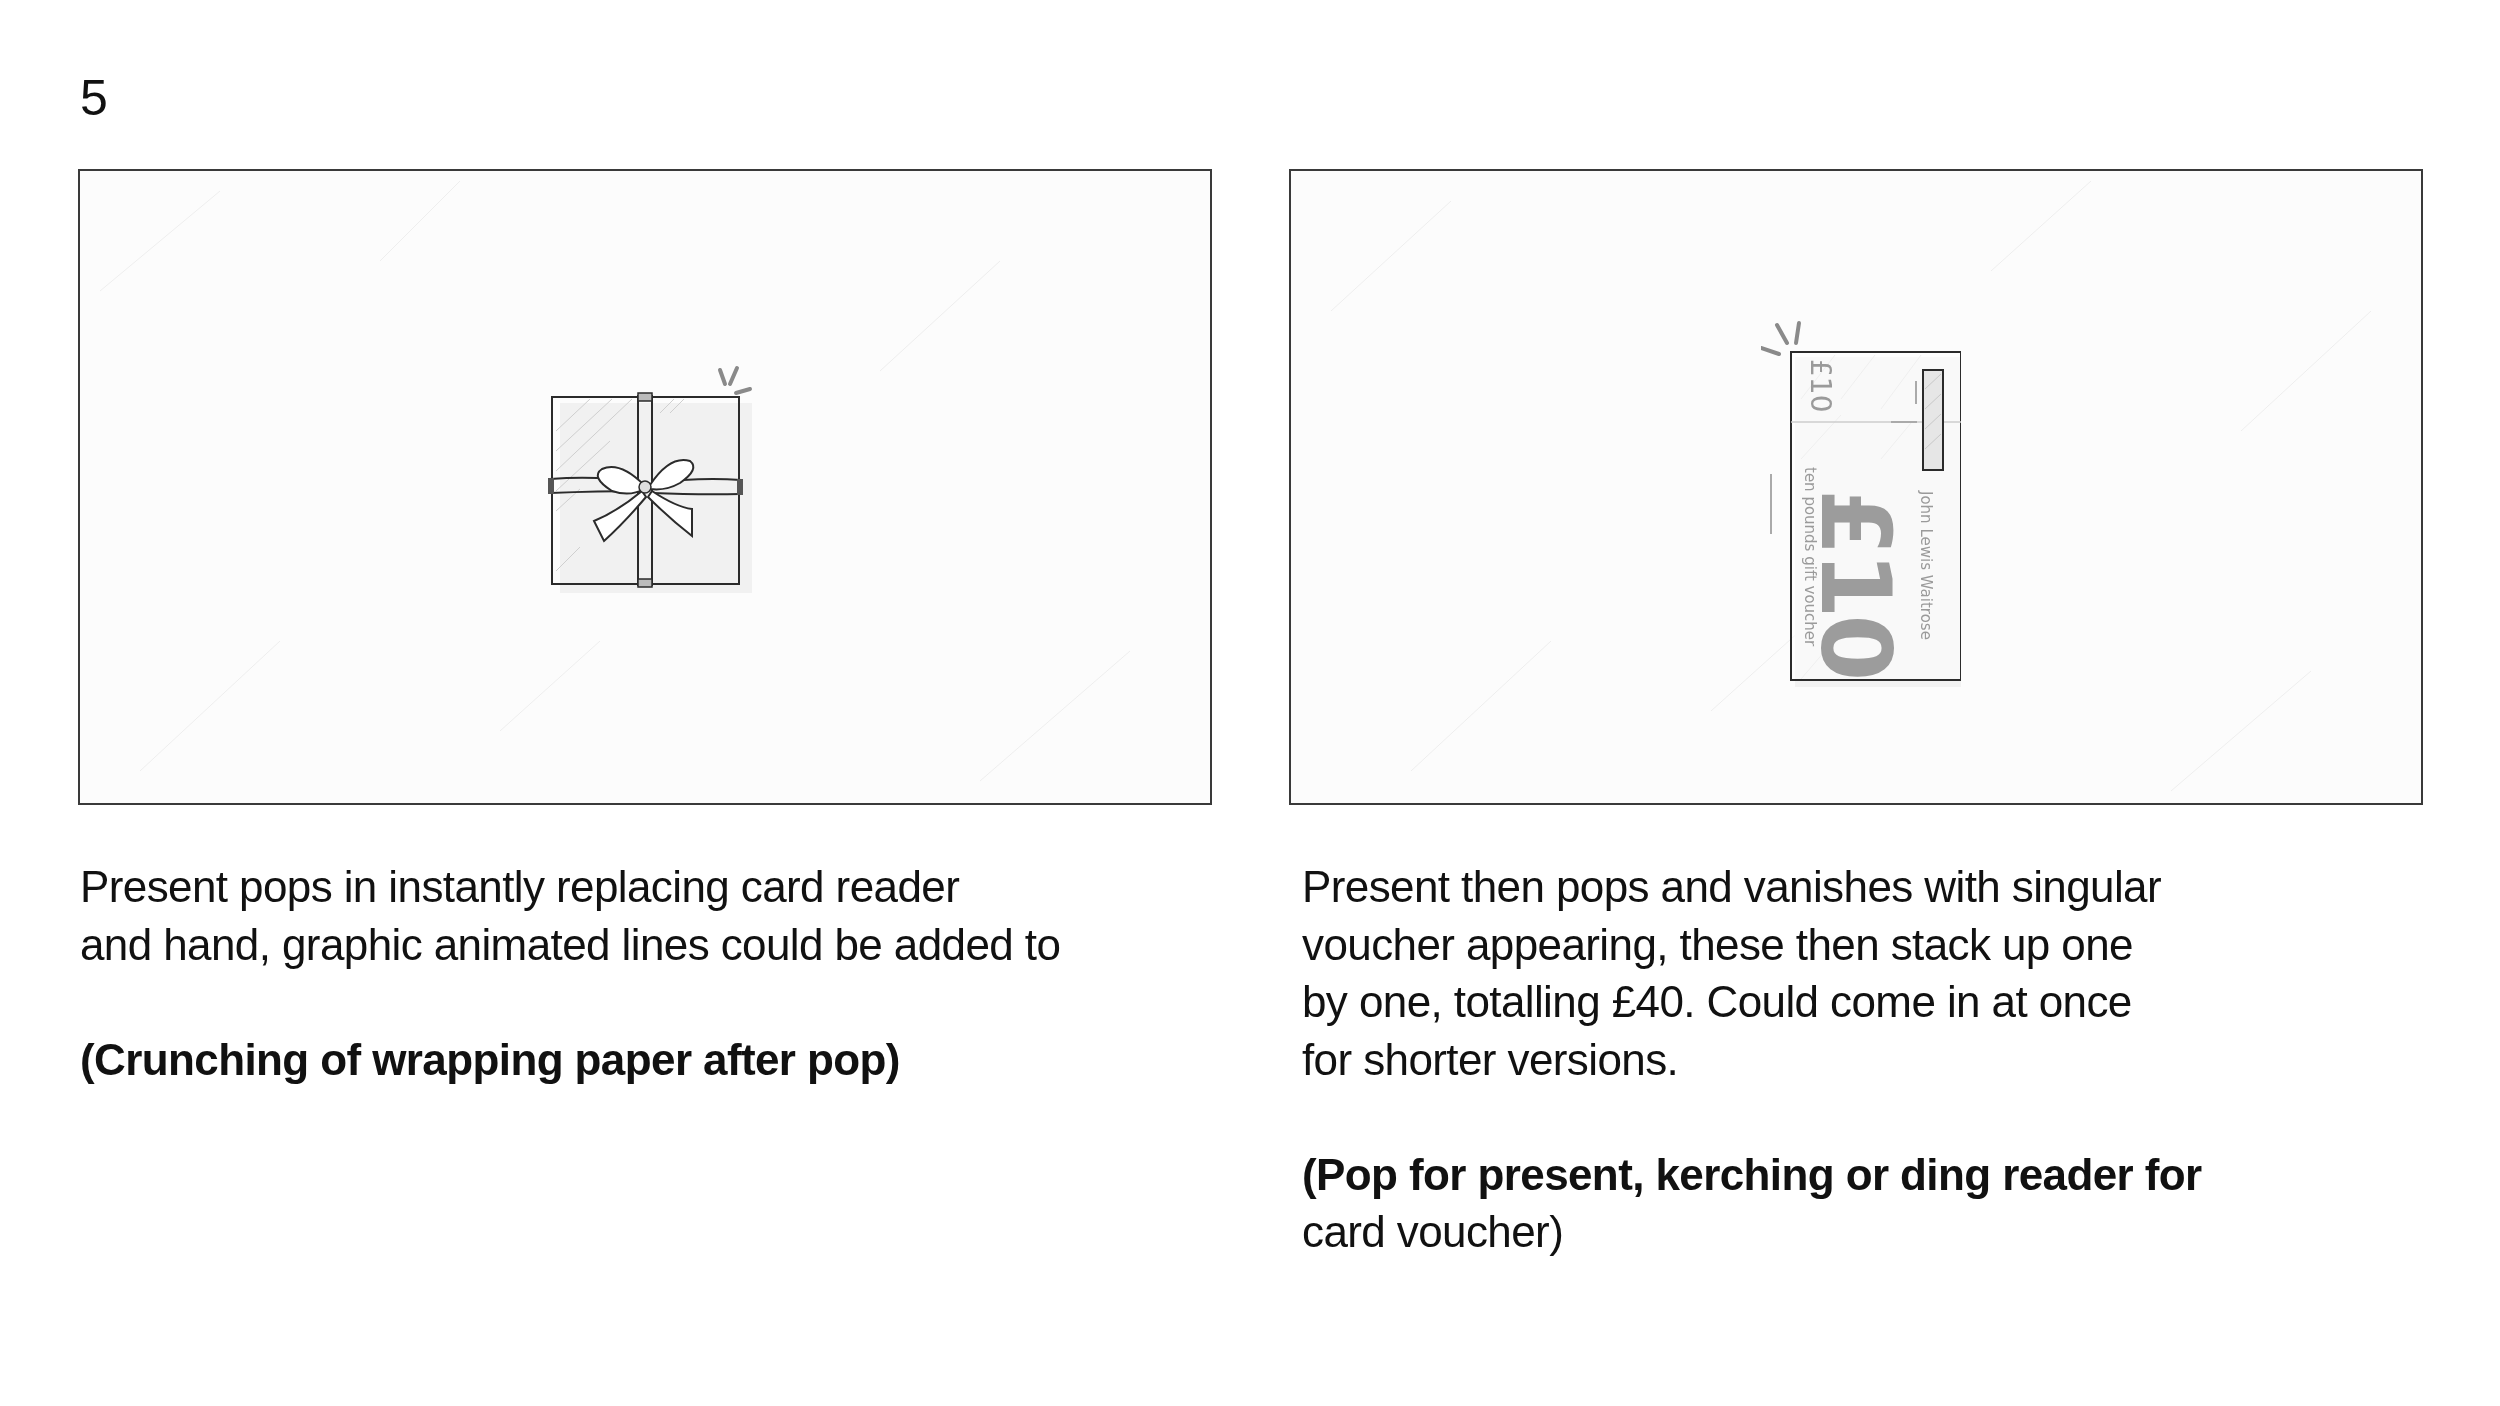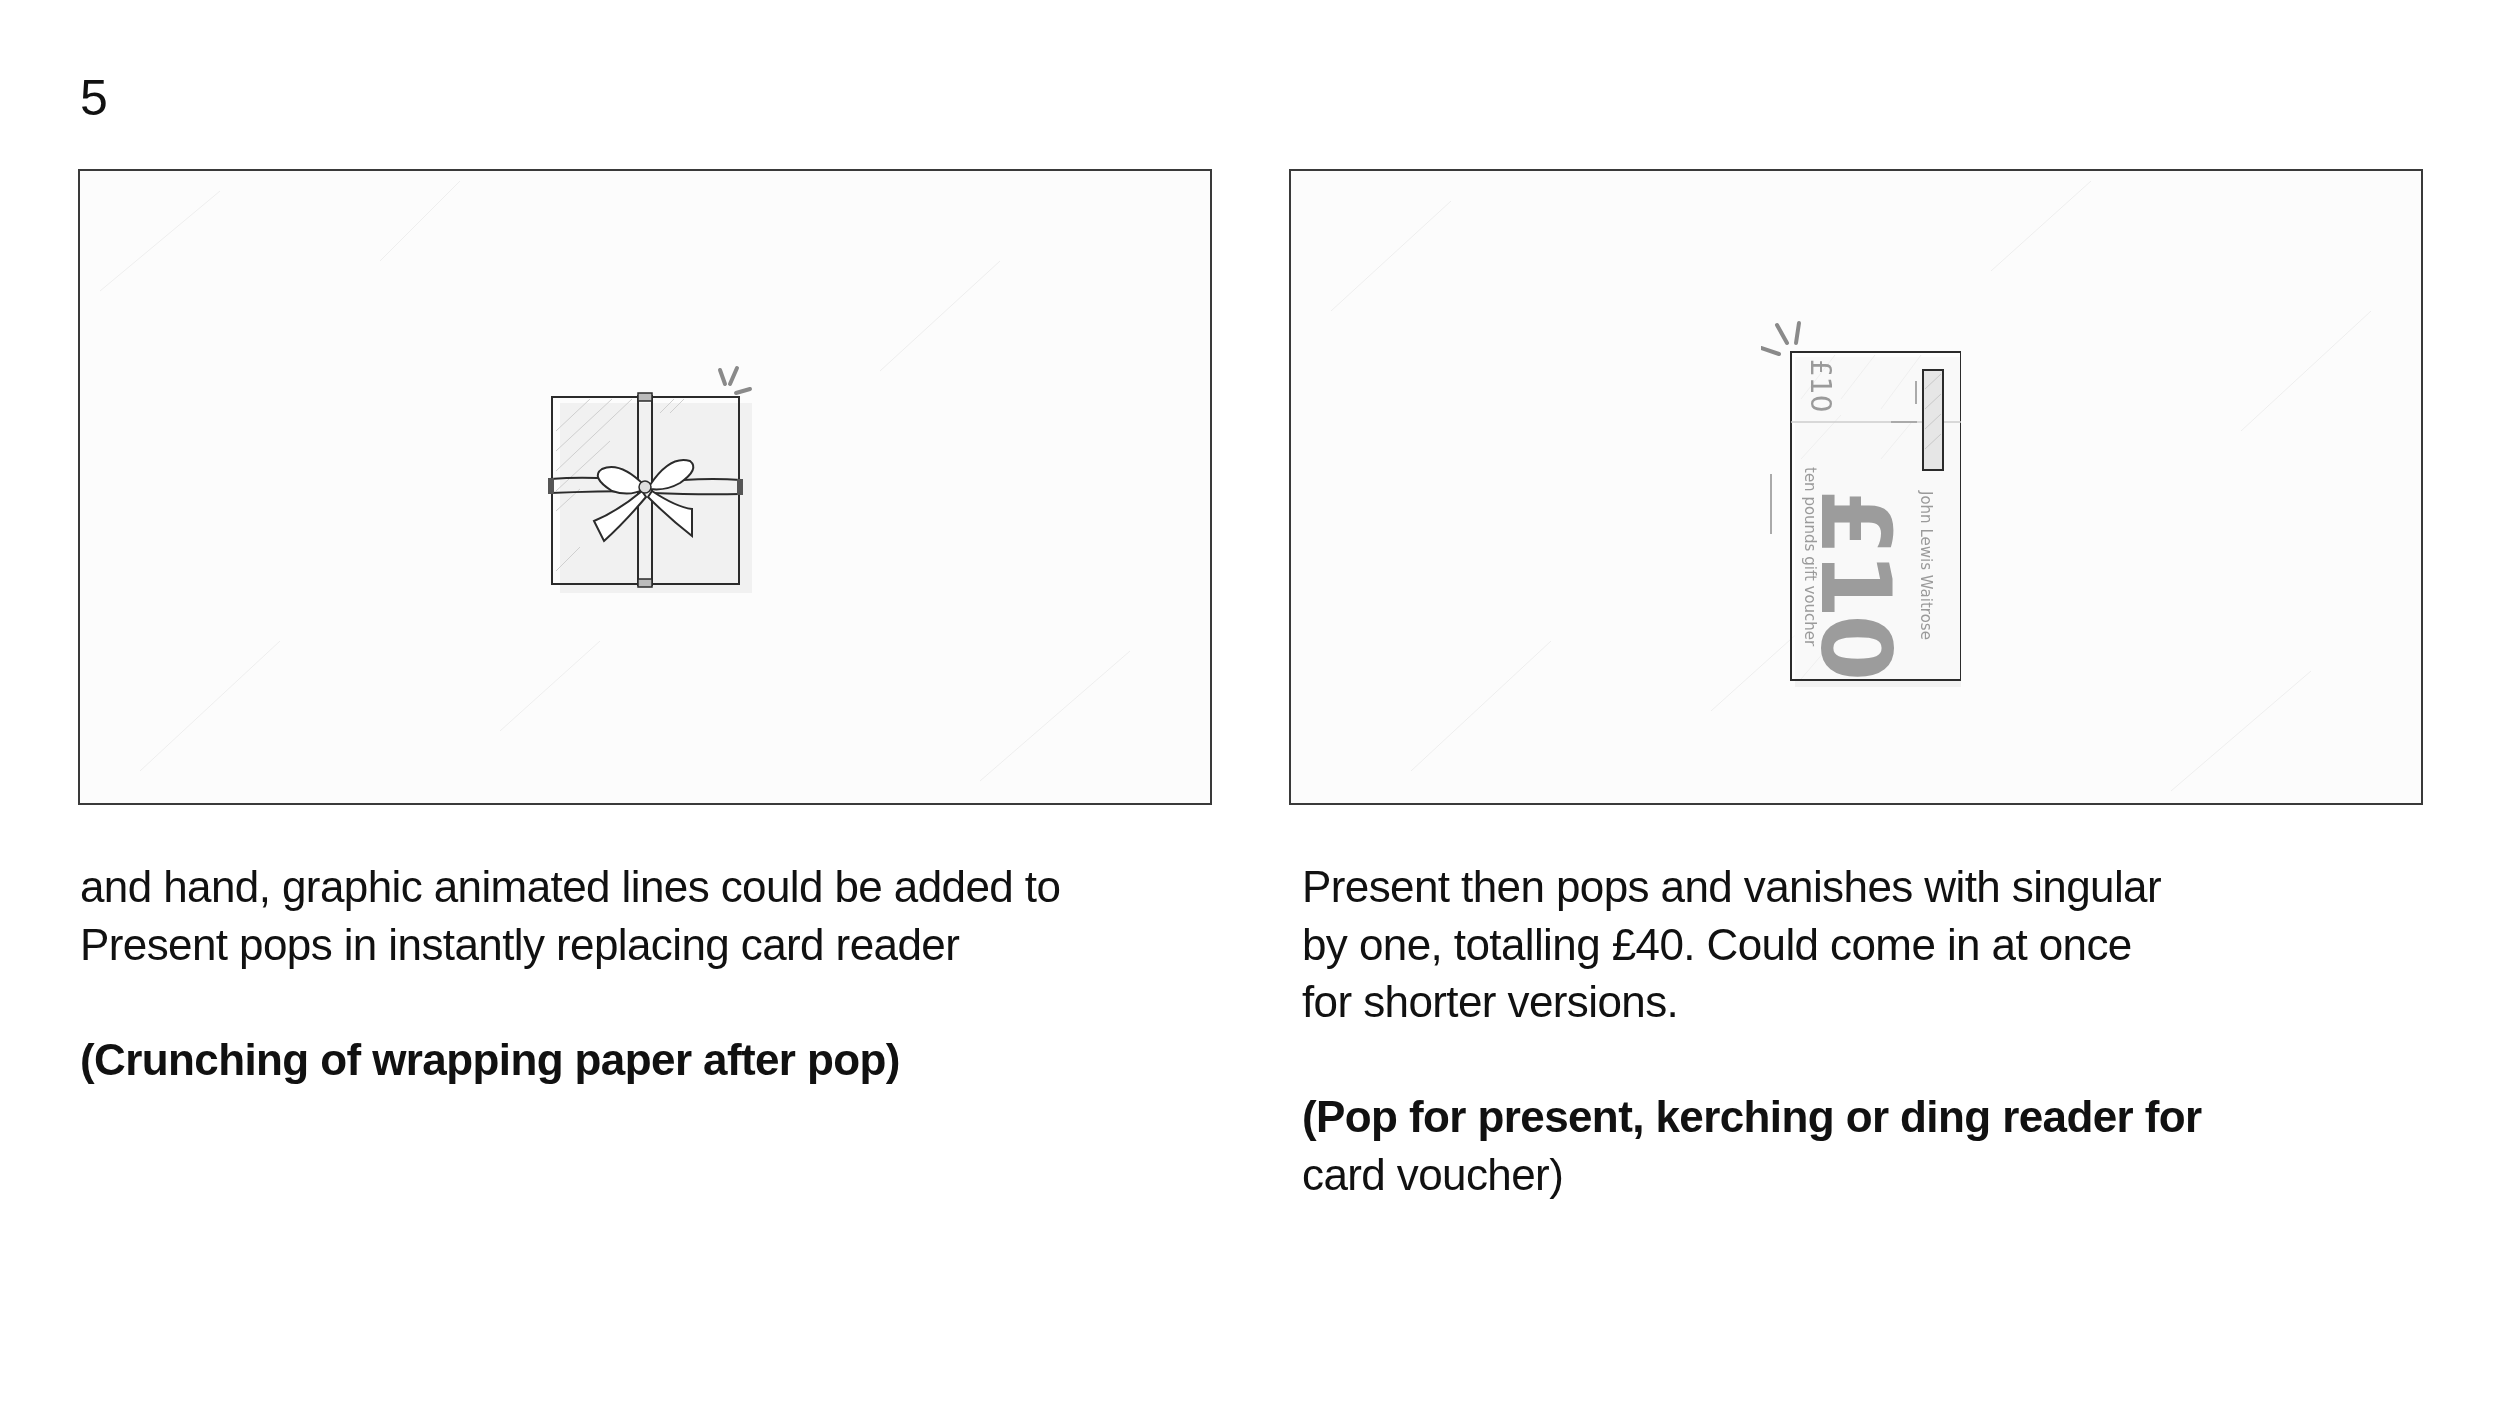--- a/index.html
+++ b/index.html
@@ -125,24 +125,25 @@
       </g>
     </svg>
     <span class="vtext" style="left:76px; top:40px; font-size:28px;">£10</span>
     <span class="vtext" style="left:150px; top:170px; font-size:96px; font-weight:bold; color:#9c9c9c; letter-spacing:-4px;">£10</span>
     <span class="vtext" style="left:174px; top:172px; font-size:15px;">John Lewis Waitrose</span>
     <span class="vtext" style="left:58px; top:148px; font-size:15px;">ten pounds gift voucher</span>
   </div>
 </div>
 
 <div class="caption caption-left">
+  <p>Present pops in instantly replacing card reader</p>
   <p>and hand, graphic animated lines could be added to</p>
-  <p>Present pops in instantly replacing card reader</p>
   <p class="gap">(Crunching of wrapping paper after pop)</p>
 </div>
 
 <div class="caption caption-right">
   <p>Present then pops and vanishes with singular</p>
+  <p>voucher appearing, these then stack up one</p>
   <p>by one, totalling £40. Could come in at once</p>
   <p>for shorter versions.</p>
   <p class="gap">(Pop for present, kerching or ding reader for</p>
   <p>card voucher)</p>
 </div>
 
 </body></html>

